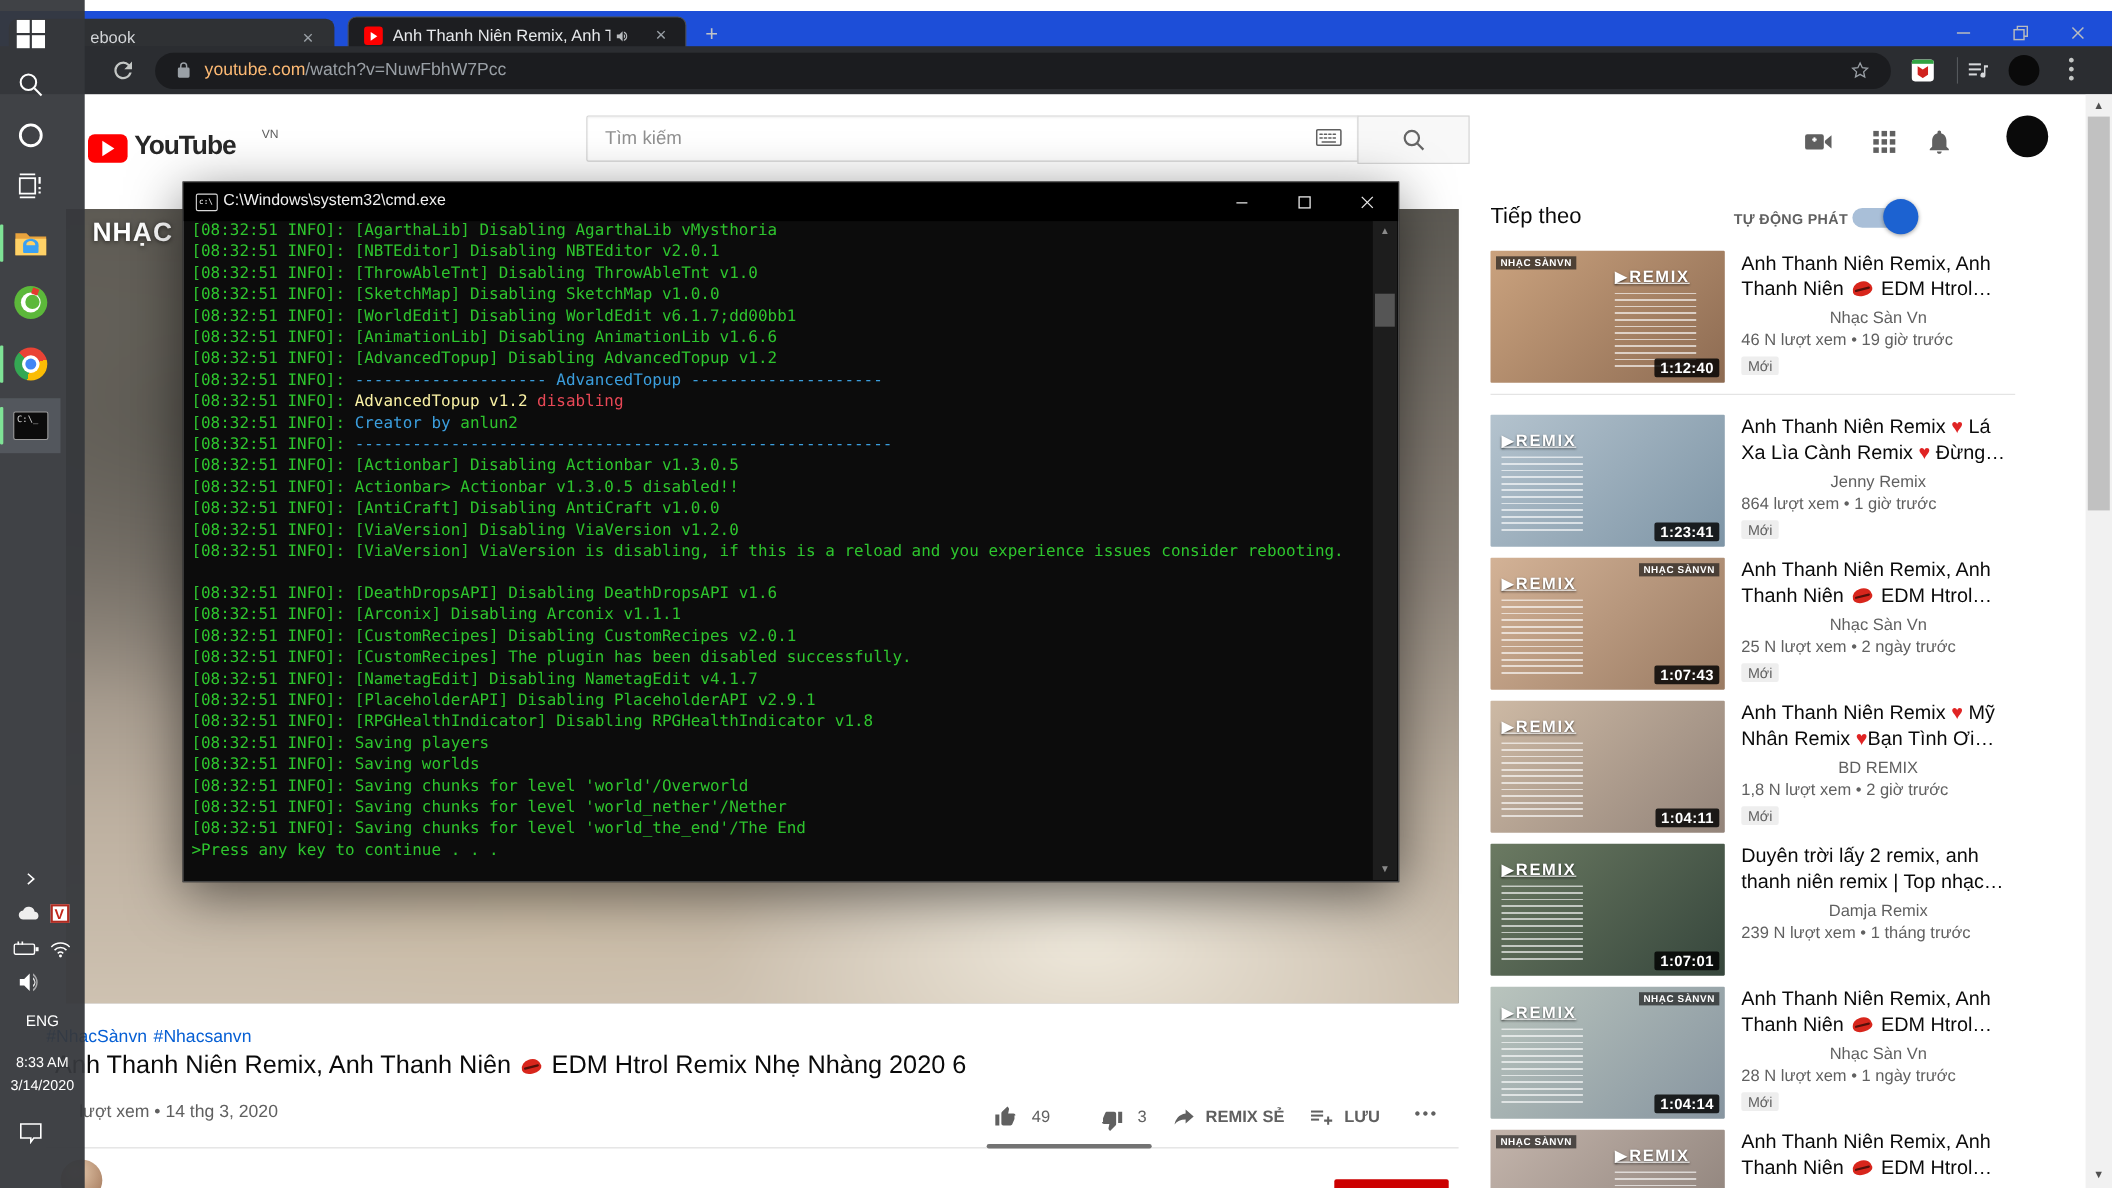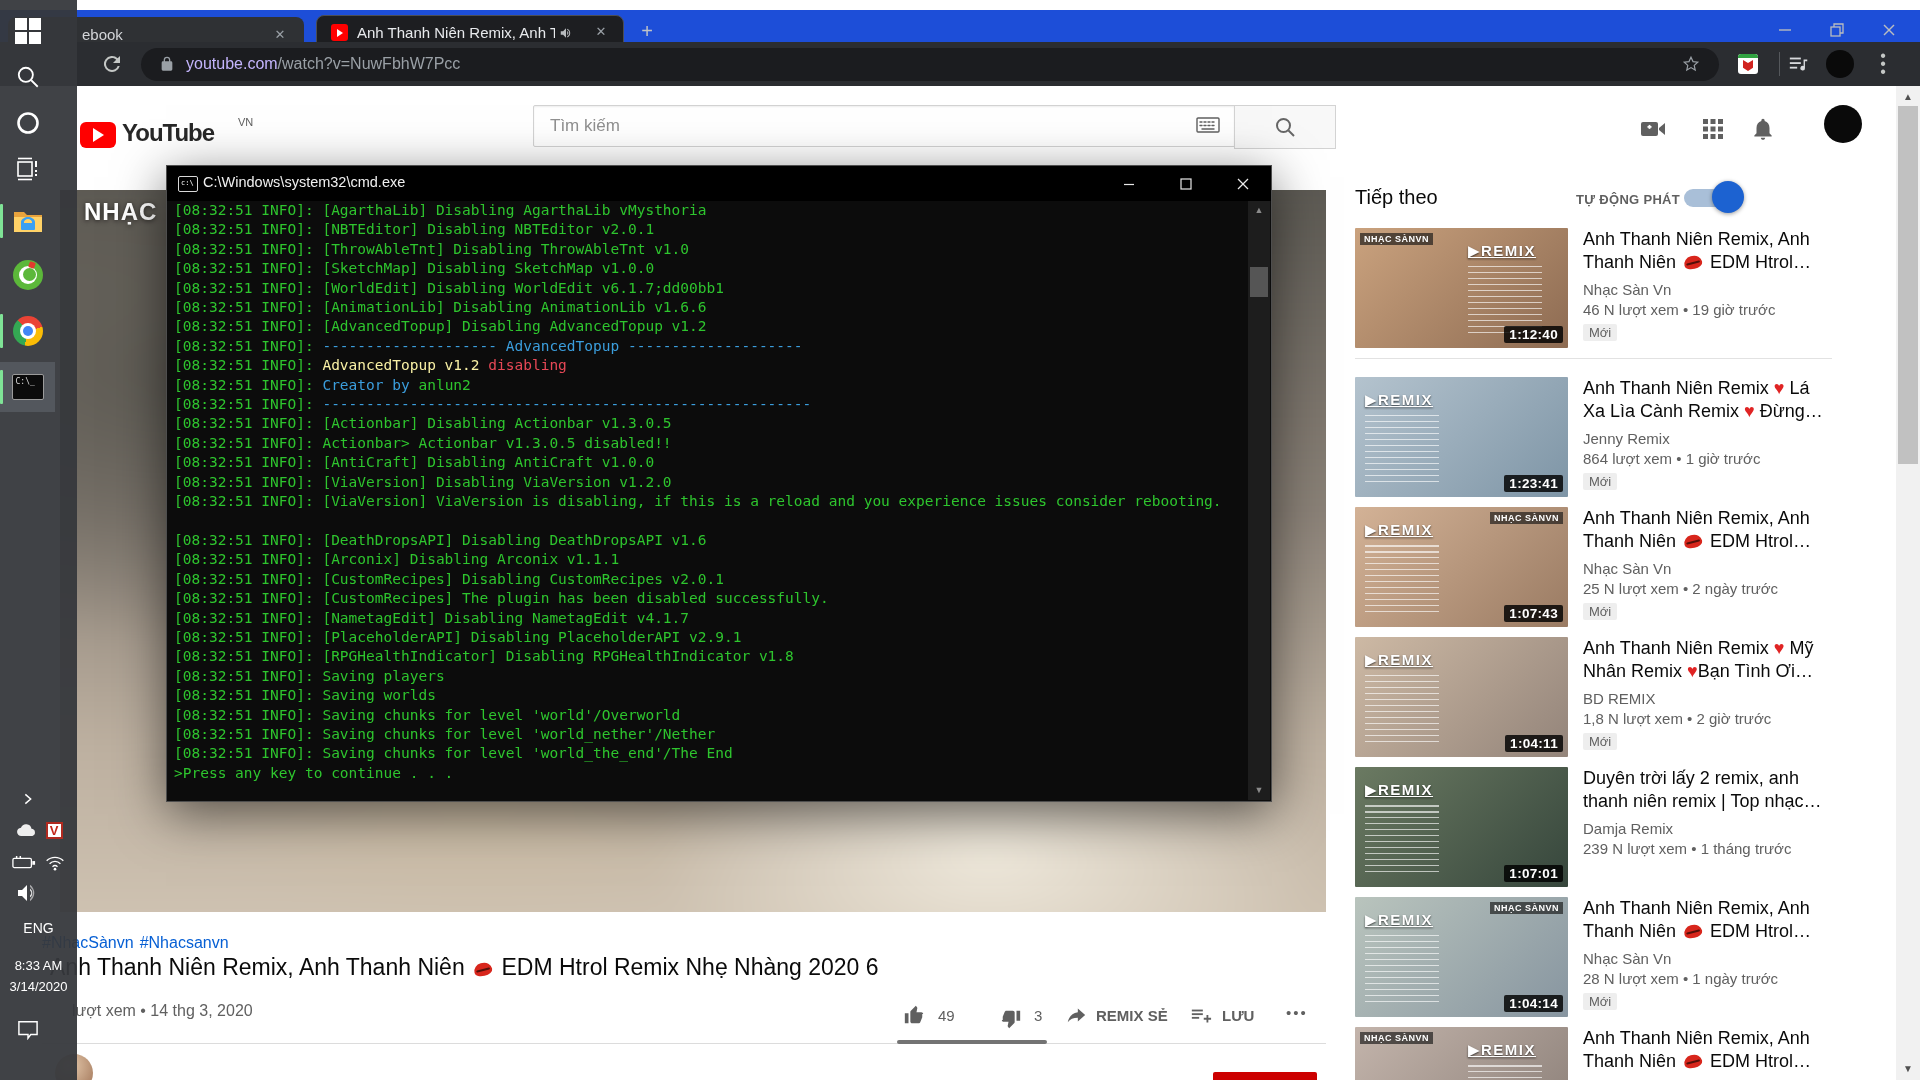--- a/index.html
+++ b/index.html
@@ -15,21 +15,21 @@
   .tab-close{top:10px;width:16px;height:16px;color:#9aa0a6;font-size:13px;line-height:16px;text-align:center;}
   .tab2{left:316px;top:5px;width:306px;height:33px;background:#1d1e21;border:1px solid #4b4e53;border-radius:8px;}
   .tab2 .fav{left:14px;top:8px;width:17px;height:17px;background:#f00;border-radius:3px;}
   .tab2 .fav::after{content:"";position:absolute;left:6px;top:4.5px;border-left:6px solid #fff;border-top:4px solid transparent;border-bottom:4px solid transparent;}
   .tab2-label{left:40px;top:8px;width:198px;height:18px;overflow:hidden;color:#e8eaed;font-size:15px;white-space:nowrap;}
   .newtab{left:634px;top:9px;width:26px;height:26px;color:#c0c3c7;font-size:20px;line-height:24px;text-align:center;}
   .winbtn{top:0;width:50px;height:40px;display:flex;align-items:center;justify-content:center;color:#b9bcbf;}
   #toolbar{left:0;top:42px;width:1920px;height:44px;background:#2b2d31;}
   .urlbar{left:141px;top:6px;width:1578px;height:33px;background:#1b1c1f;border-radius:17px;}
   .url-text{left:45px;top:7px;font-size:16px;white-space:nowrap;}
-  .url-host{color:#c4b5fd;}
+  .url-host{color:#fdba74;}
   .url-path{color:#9aa0a6;}
   .ext-sep{left:1779px;top:10px;width:1px;height:24px;background:#55585c;}
   .avatar-dark{border-radius:50%;background:#0a0a0a;}
 
   
   #page{left:0;top:86px;width:1920px;height:994px;background:#fff;}
   #yt-header{left:0;top:0;width:1920px;height:92px;background:#fff;}
   .yt-logo-box{left:80px;top:36px;width:36px;height:26px;background:#f00;border-radius:6px;}
   .yt-logo-box::after{content:"";position:absolute;left:13px;top:6px;border-left:11px solid #fff;border-top:7px solid transparent;border-bottom:7px solid transparent;}
   .yt-logo-text{left:122px;top:33px;font-size:24px;font-weight:bold;letter-spacing:-1px;color:#282828;}
@@ -75,21 +75,21 @@
   .vlabel{position:absolute;font-size:9px;font-weight:bold;color:#fff;background:rgba(20,20,20,.65);padding:1px 4px;letter-spacing:.5px;}
   .vlabel.l{left:5px;top:5px;} .vlabel.r{right:5px;top:5px;}
   .remixbox{position:absolute;top:14px;width:90px;}
   .remixbox.l{left:10px;} .remixbox.r{right:10px;}
   .remixtitle{color:#fff;font-size:15px;font-weight:bold;letter-spacing:1.5px;text-decoration:underline;text-shadow:0 1px 2px rgba(0,0,0,.7);white-space:nowrap;}
   .tracks{margin-top:6px;width:74px;height:72px;opacity:.75;
     background:repeating-linear-gradient(to bottom, rgba(255,255,255,.85) 0 1.5px, transparent 1.5px 6px);}
   .vdur{position:absolute;right:5px;bottom:5px;background:rgba(0,0,0,.82);color:#fff;font-size:13.5px;font-weight:bold;padding:1px 5px;border-radius:2px;letter-spacing:.3px;}
   .vmeta{position:absolute;left:228px;top:0;width:249px;}
   .vtitle{font-size:18px;line-height:23px;font-weight:500;color:#0a0a0a;max-height:47px;overflow:hidden;}
-  .vchan{margin-top:7px;font-size:15px;color:#606060;}
+  .vchan{margin-top:7px;font-size:15px;color:#606060;text-align:center;}
   .vstats{margin-top:3px;font-size:15px;color:#606060;}
   .vbadge{display:inline-block;margin-top:6px;font-size:13px;color:#606060;background:#eee;padding:1px 6px;border-radius:2px;}
 
   
   .lips{display:inline-block;width:18px;height:13px;margin:0 3px;vertical-align:-1px;background:#d8261c;
         border-radius:55% 55% 60% 60% / 70% 70% 45% 45%;transform:rotate(-14deg);position:relative;}
   .lips::after{content:"";position:absolute;left:12%;right:12%;top:45%;height:2px;background:#54100a;border-radius:2px;}
   .heart{color:#e02424;}
 
   

